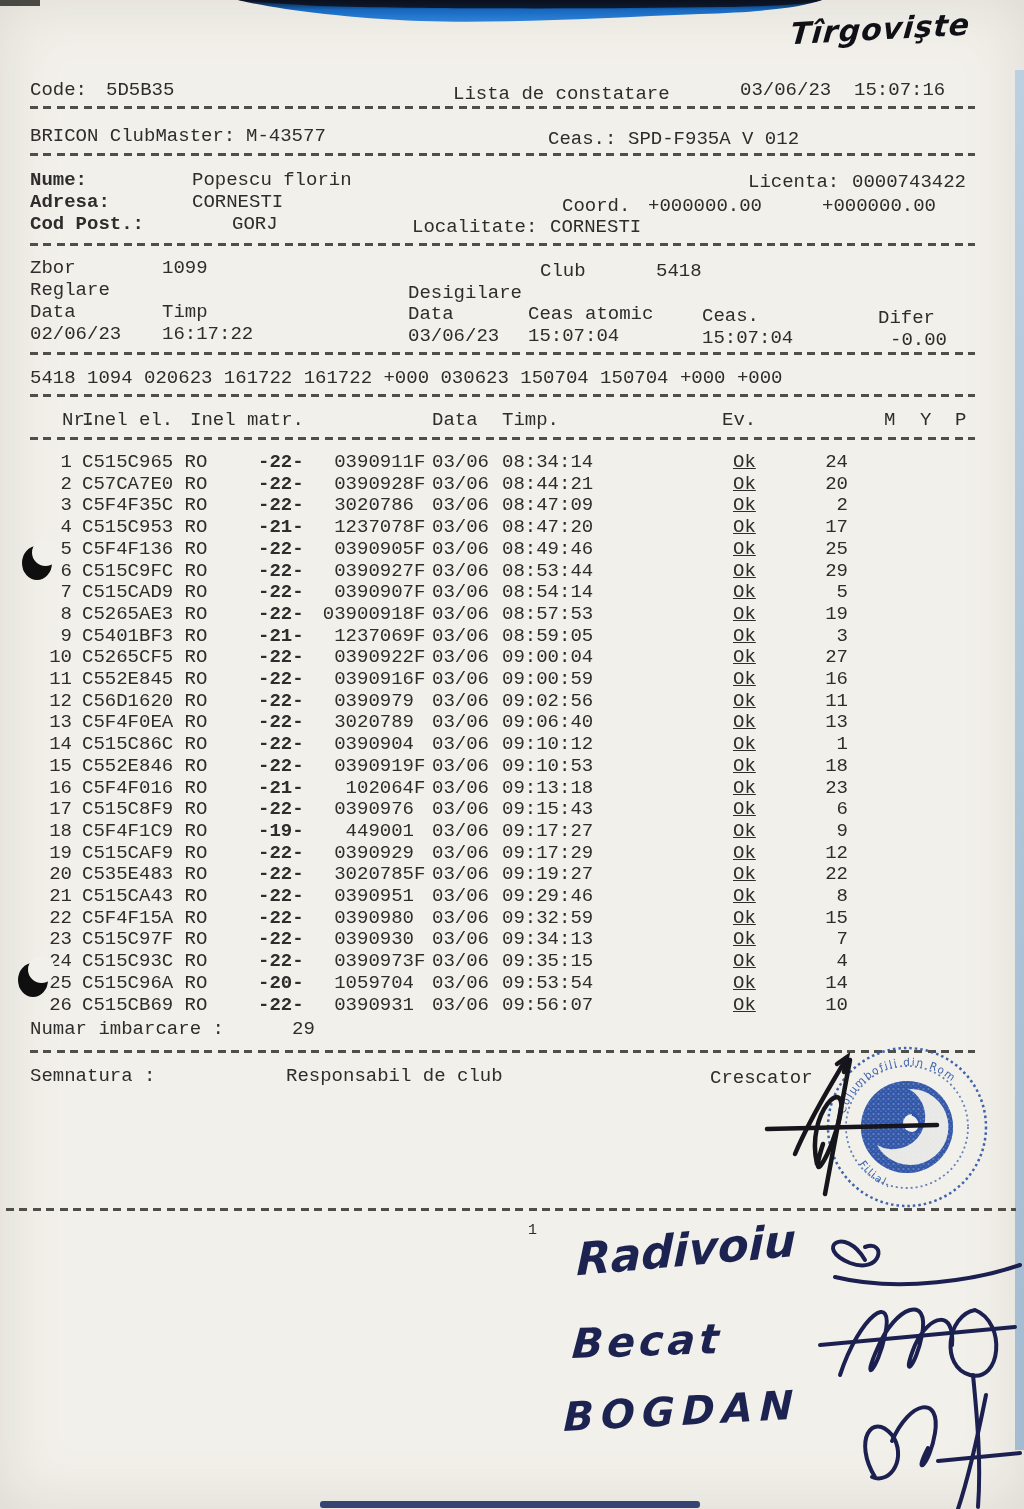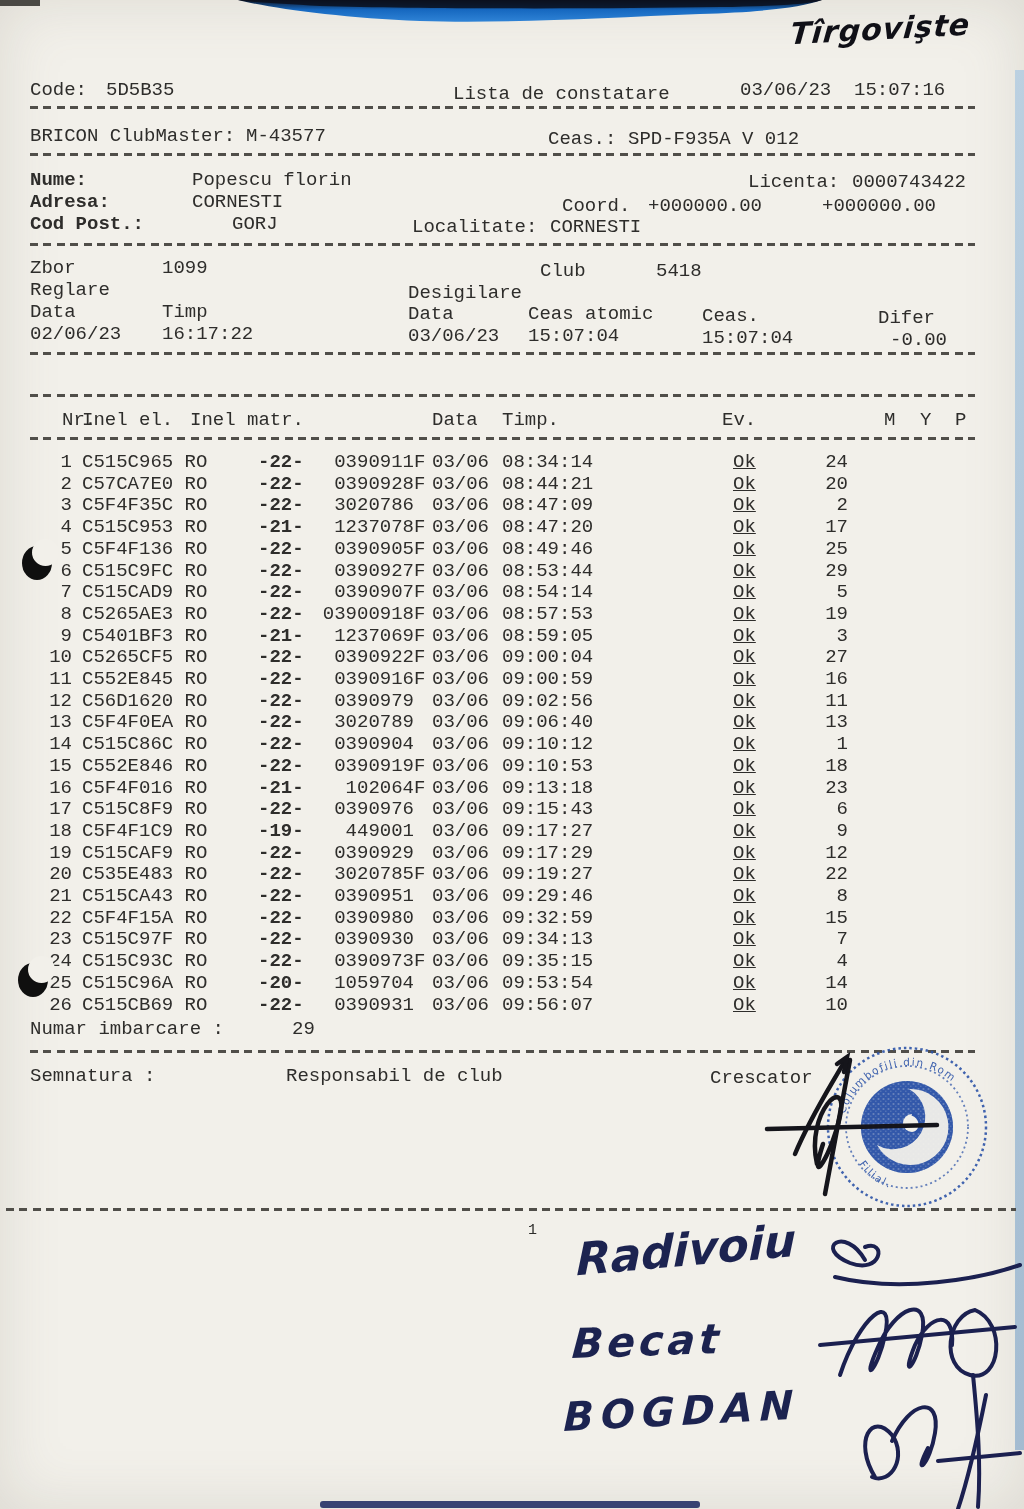--- a/index.html
+++ b/index.html
@@ -109,20 +109,21 @@
   <span class="abs m" style="left:878px;top:308px;">Difer</span>
 
   <span class="abs m" style="left:30px;top:324px;">02/06/23</span>
   <span class="abs m" style="left:162px;top:324px;">16:17:22</span>
   <span class="abs m" style="left:408px;top:326px;">03/06/23</span>
   <span class="abs m" style="left:528px;top:326px;">15:07:04</span>
   <span class="abs m" style="left:702px;top:328px;">15:07:04</span>
   <span class="abs m" style="left:890px;top:330px;">-0.00</span>
   <div class="dash" style="left:30px;top:352px;width:945px;"></div>
 
+  <span class="abs m" style="left:30px;top:368px;">5418 1094 020623 161722 161722 +000 030623 150704 150704 +000 +000</span>
   <div class="dash" style="left:30px;top:394px;width:945px;"></div>
 
   <div id="thead" class="abs" style="left:0;top:410px;width:100%;height:22px;"><span class="cell h-0">Nr.</span><span class="cell h-1">Inel el.</span><span class="cell h-2">Inel matr.</span><span class="cell h-3">Data</span><span class="cell h-4">Timp.</span><span class="cell h-5">Ev.</span><span class="cell h-6">M</span><span class="cell h-7">Y</span><span class="cell h-8">P</span></div>
   <div class="dash" style="left:30px;top:437px;width:945px;"></div>
 
   <div id="tbody" class="abs" style="left:0;top:452px;width:100%;height:566px;"><div class="trow" style="top: 0px;"><span class="cell c-nr">1</span><span class="cell c-ring">C515C965 RO</span><span class="cell c-year">-22-</span><span class="cell c-matr">0390911</span><span class="cell c-f">F</span><span class="cell c-date">03/06</span><span class="cell c-time">08:34:14</span><span class="cell c-ev">Ok</span><span class="cell c-cnt">24</span></div><div class="trow" style="top: 21.7px;"><span class="cell c-nr">2</span><span class="cell c-ring">C57CA7E0 RO</span><span class="cell c-year">-22-</span><span class="cell c-matr">0390928</span><span class="cell c-f">F</span><span class="cell c-date">03/06</span><span class="cell c-time">08:44:21</span><span class="cell c-ev">Ok</span><span class="cell c-cnt">20</span></div><div class="trow" style="top: 43.4px;"><span class="cell c-nr">3</span><span class="cell c-ring">C5F4F35C RO</span><span class="cell c-year">-22-</span><span class="cell c-matr">3020786</span><span class="cell c-f"></span><span class="cell c-date">03/06</span><span class="cell c-time">08:47:09</span><span class="cell c-ev">Ok</span><span class="cell c-cnt">2</span></div><div class="trow" style="top: 65.1px;"><span class="cell c-nr">4</span><span class="cell c-ring">C515C953 RO</span><span class="cell c-year">-21-</span><span class="cell c-matr">1237078</span><span class="cell c-f">F</span><span class="cell c-date">03/06</span><span class="cell c-time">08:47:20</span><span class="cell c-ev">Ok</span><span class="cell c-cnt">17</span></div><div class="trow" style="top: 86.8px;"><span class="cell c-nr">5</span><span class="cell c-ring">C5F4F136 RO</span><span class="cell c-year">-22-</span><span class="cell c-matr">0390905</span><span class="cell c-f">F</span><span class="cell c-date">03/06</span><span class="cell c-time">08:49:46</span><span class="cell c-ev">Ok</span><span class="cell c-cnt">25</span></div><div class="trow" style="top: 108.5px;"><span class="cell c-nr">6</span><span class="cell c-ring">C515C9FC RO</span><span class="cell c-year">-22-</span><span class="cell c-matr">0390927</span><span class="cell c-f">F</span><span class="cell c-date">03/06</span><span class="cell c-time">08:53:44</span><span class="cell c-ev">Ok</span><span class="cell c-cnt">29</span></div><div class="trow" style="top: 130.2px;"><span class="cell c-nr">7</span><span class="cell c-ring">C515CAD9 RO</span><span class="cell c-year">-22-</span><span class="cell c-matr">0390907</span><span class="cell c-f">F</span><span class="cell c-date">03/06</span><span class="cell c-time">08:54:14</span><span class="cell c-ev">Ok</span><span class="cell c-cnt">5</span></div><div class="trow" style="top: 151.9px;"><span class="cell c-nr">8</span><span class="cell c-ring">C5265AE3 RO</span><span class="cell c-year">-22-</span><span class="cell c-matr">03900918</span><span class="cell c-f">F</span><span class="cell c-date">03/06</span><span class="cell c-time">08:57:53</span><span class="cell c-ev">Ok</span><span class="cell c-cnt">19</span></div><div class="trow" style="top: 173.6px;"><span class="cell c-nr">9</span><span class="cell c-ring">C5401BF3 RO</span><span class="cell c-year">-21-</span><span class="cell c-matr">1237069</span><span class="cell c-f">F</span><span class="cell c-date">03/06</span><span class="cell c-time">08:59:05</span><span class="cell c-ev">Ok</span><span class="cell c-cnt">3</span></div><div class="trow" style="top: 195.3px;"><span class="cell c-nr">10</span><span class="cell c-ring">C5265CF5 RO</span><span class="cell c-year">-22-</span><span class="cell c-matr">0390922</span><span class="cell c-f">F</span><span class="cell c-date">03/06</span><span class="cell c-time">09:00:04</span><span class="cell c-ev">Ok</span><span class="cell c-cnt">27</span></div><div class="trow" style="top: 217px;"><span class="cell c-nr">11</span><span class="cell c-ring">C552E845 RO</span><span class="cell c-year">-22-</span><span class="cell c-matr">0390916</span><span class="cell c-f">F</span><span class="cell c-date">03/06</span><span class="cell c-time">09:00:59</span><span class="cell c-ev">Ok</span><span class="cell c-cnt">16</span></div><div class="trow" style="top: 238.7px;"><span class="cell c-nr">12</span><span class="cell c-ring">C56D1620 RO</span><span class="cell c-year">-22-</span><span class="cell c-matr">0390979</span><span class="cell c-f"></span><span class="cell c-date">03/06</span><span class="cell c-time">09:02:56</span><span class="cell c-ev">Ok</span><span class="cell c-cnt">11</span></div><div class="trow" style="top: 260.4px;"><span class="cell c-nr">13</span><span class="cell c-ring">C5F4F0EA RO</span><span class="cell c-year">-22-</span><span class="cell c-matr">3020789</span><span class="cell c-f"></span><span class="cell c-date">03/06</span><span class="cell c-time">09:06:40</span><span class="cell c-ev">Ok</span><span class="cell c-cnt">13</span></div><div class="trow" style="top: 282.1px;"><span class="cell c-nr">14</span><span class="cell c-ring">C515C86C RO</span><span class="cell c-year">-22-</span><span class="cell c-matr">0390904</span><span class="cell c-f"></span><span class="cell c-date">03/06</span><span class="cell c-time">09:10:12</span><span class="cell c-ev">Ok</span><span class="cell c-cnt">1</span></div><div class="trow" style="top: 303.8px;"><span class="cell c-nr">15</span><span class="cell c-ring">C552E846 RO</span><span class="cell c-year">-22-</span><span class="cell c-matr">0390919</span><span class="cell c-f">F</span><span class="cell c-date">03/06</span><span class="cell c-time">09:10:53</span><span class="cell c-ev">Ok</span><span class="cell c-cnt">18</span></div><div class="trow" style="top: 325.5px;"><span class="cell c-nr">16</span><span class="cell c-ring">C5F4F016 RO</span><span class="cell c-year">-21-</span><span class="cell c-matr">102064</span><span class="cell c-f">F</span><span class="cell c-date">03/06</span><span class="cell c-time">09:13:18</span><span class="cell c-ev">Ok</span><span class="cell c-cnt">23</span></div><div class="trow" style="top: 347.2px;"><span class="cell c-nr">17</span><span class="cell c-ring">C515C8F9 RO</span><span class="cell c-year">-22-</span><span class="cell c-matr">0390976</span><span class="cell c-f"></span><span class="cell c-date">03/06</span><span class="cell c-time">09:15:43</span><span class="cell c-ev">Ok</span><span class="cell c-cnt">6</span></div><div class="trow" style="top: 368.9px;"><span class="cell c-nr">18</span><span class="cell c-ring">C5F4F1C9 RO</span><span class="cell c-year">-19-</span><span class="cell c-matr">449001</span><span class="cell c-f"></span><span class="cell c-date">03/06</span><span class="cell c-time">09:17:27</span><span class="cell c-ev">Ok</span><span class="cell c-cnt">9</span></div><div class="trow" style="top: 390.6px;"><span class="cell c-nr">19</span><span class="cell c-ring">C515CAF9 RO</span><span class="cell c-year">-22-</span><span class="cell c-matr">0390929</span><span class="cell c-f"></span><span class="cell c-date">03/06</span><span class="cell c-time">09:17:29</span><span class="cell c-ev">Ok</span><span class="cell c-cnt">12</span></div><div class="trow" style="top: 412.3px;"><span class="cell c-nr">20</span><span class="cell c-ring">C535E483 RO</span><span class="cell c-year">-22-</span><span class="cell c-matr">3020785</span><span class="cell c-f">F</span><span class="cell c-date">03/06</span><span class="cell c-time">09:19:27</span><span class="cell c-ev">Ok</span><span class="cell c-cnt">22</span></div><div class="trow" style="top: 434px;"><span class="cell c-nr">21</span><span class="cell c-ring">C515CA43 RO</span><span class="cell c-year">-22-</span><span class="cell c-matr">0390951</span><span class="cell c-f"></span><span class="cell c-date">03/06</span><span class="cell c-time">09:29:46</span><span class="cell c-ev">Ok</span><span class="cell c-cnt">8</span></div><div class="trow" style="top: 455.7px;"><span class="cell c-nr">22</span><span class="cell c-ring">C5F4F15A RO</span><span class="cell c-year">-22-</span><span class="cell c-matr">0390980</span><span class="cell c-f"></span><span class="cell c-date">03/06</span><span class="cell c-time">09:32:59</span><span class="cell c-ev">Ok</span><span class="cell c-cnt">15</span></div><div class="trow" style="top: 477.4px;"><span class="cell c-nr">23</span><span class="cell c-ring">C515C97F RO</span><span class="cell c-year">-22-</span><span class="cell c-matr">0390930</span><span class="cell c-f"></span><span class="cell c-date">03/06</span><span class="cell c-time">09:34:13</span><span class="cell c-ev">Ok</span><span class="cell c-cnt">7</span></div><div class="trow" style="top: 499.1px;"><span class="cell c-nr">24</span><span class="cell c-ring">C515C93C RO</span><span class="cell c-year">-22-</span><span class="cell c-matr">0390973</span><span class="cell c-f">F</span><span class="cell c-date">03/06</span><span class="cell c-time">09:35:15</span><span class="cell c-ev">Ok</span><span class="cell c-cnt">4</span></div><div class="trow" style="top: 520.8px;"><span class="cell c-nr">25</span><span class="cell c-ring">C515C96A RO</span><span class="cell c-year">-20-</span><span class="cell c-matr">1059704</span><span class="cell c-f"></span><span class="cell c-date">03/06</span><span class="cell c-time">09:53:54</span><span class="cell c-ev">Ok</span><span class="cell c-cnt">14</span></div><div class="trow" style="top: 542.5px;"><span class="cell c-nr">26</span><span class="cell c-ring">C515CB69 RO</span><span class="cell c-year">-22-</span><span class="cell c-matr">0390931</span><span class="cell c-f"></span><span class="cell c-date">03/06</span><span class="cell c-time">09:56:07</span><span class="cell c-ev">Ok</span><span class="cell c-cnt">10</span></div></div>
 
   <span class="abs m" style="left:30px;top:1019px;">Numar imbarcare :</span>
   <span class="abs m" style="left:292px;top:1019px;">29</span>
   <div class="dash" style="left:30px;top:1050px;width:945px;"></div>

